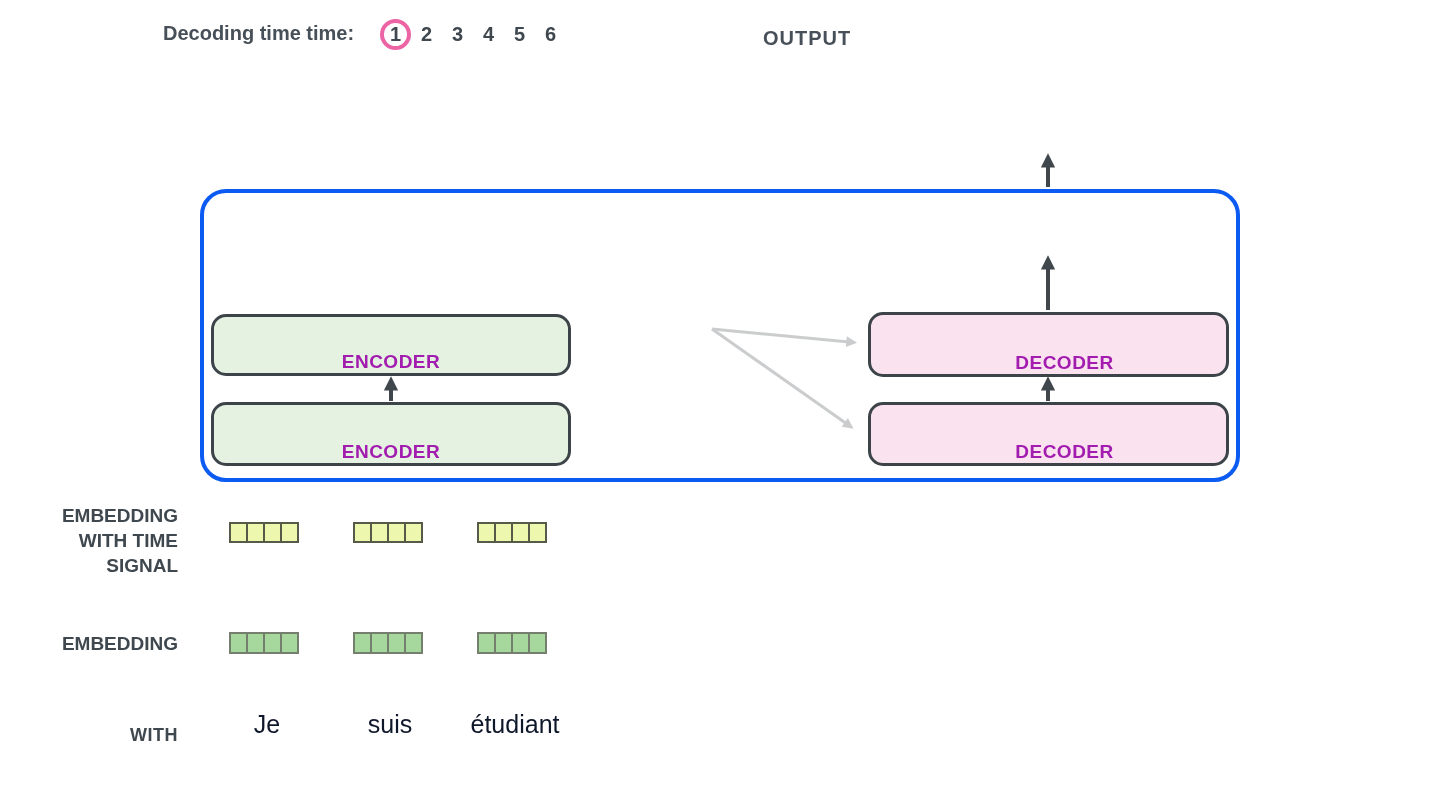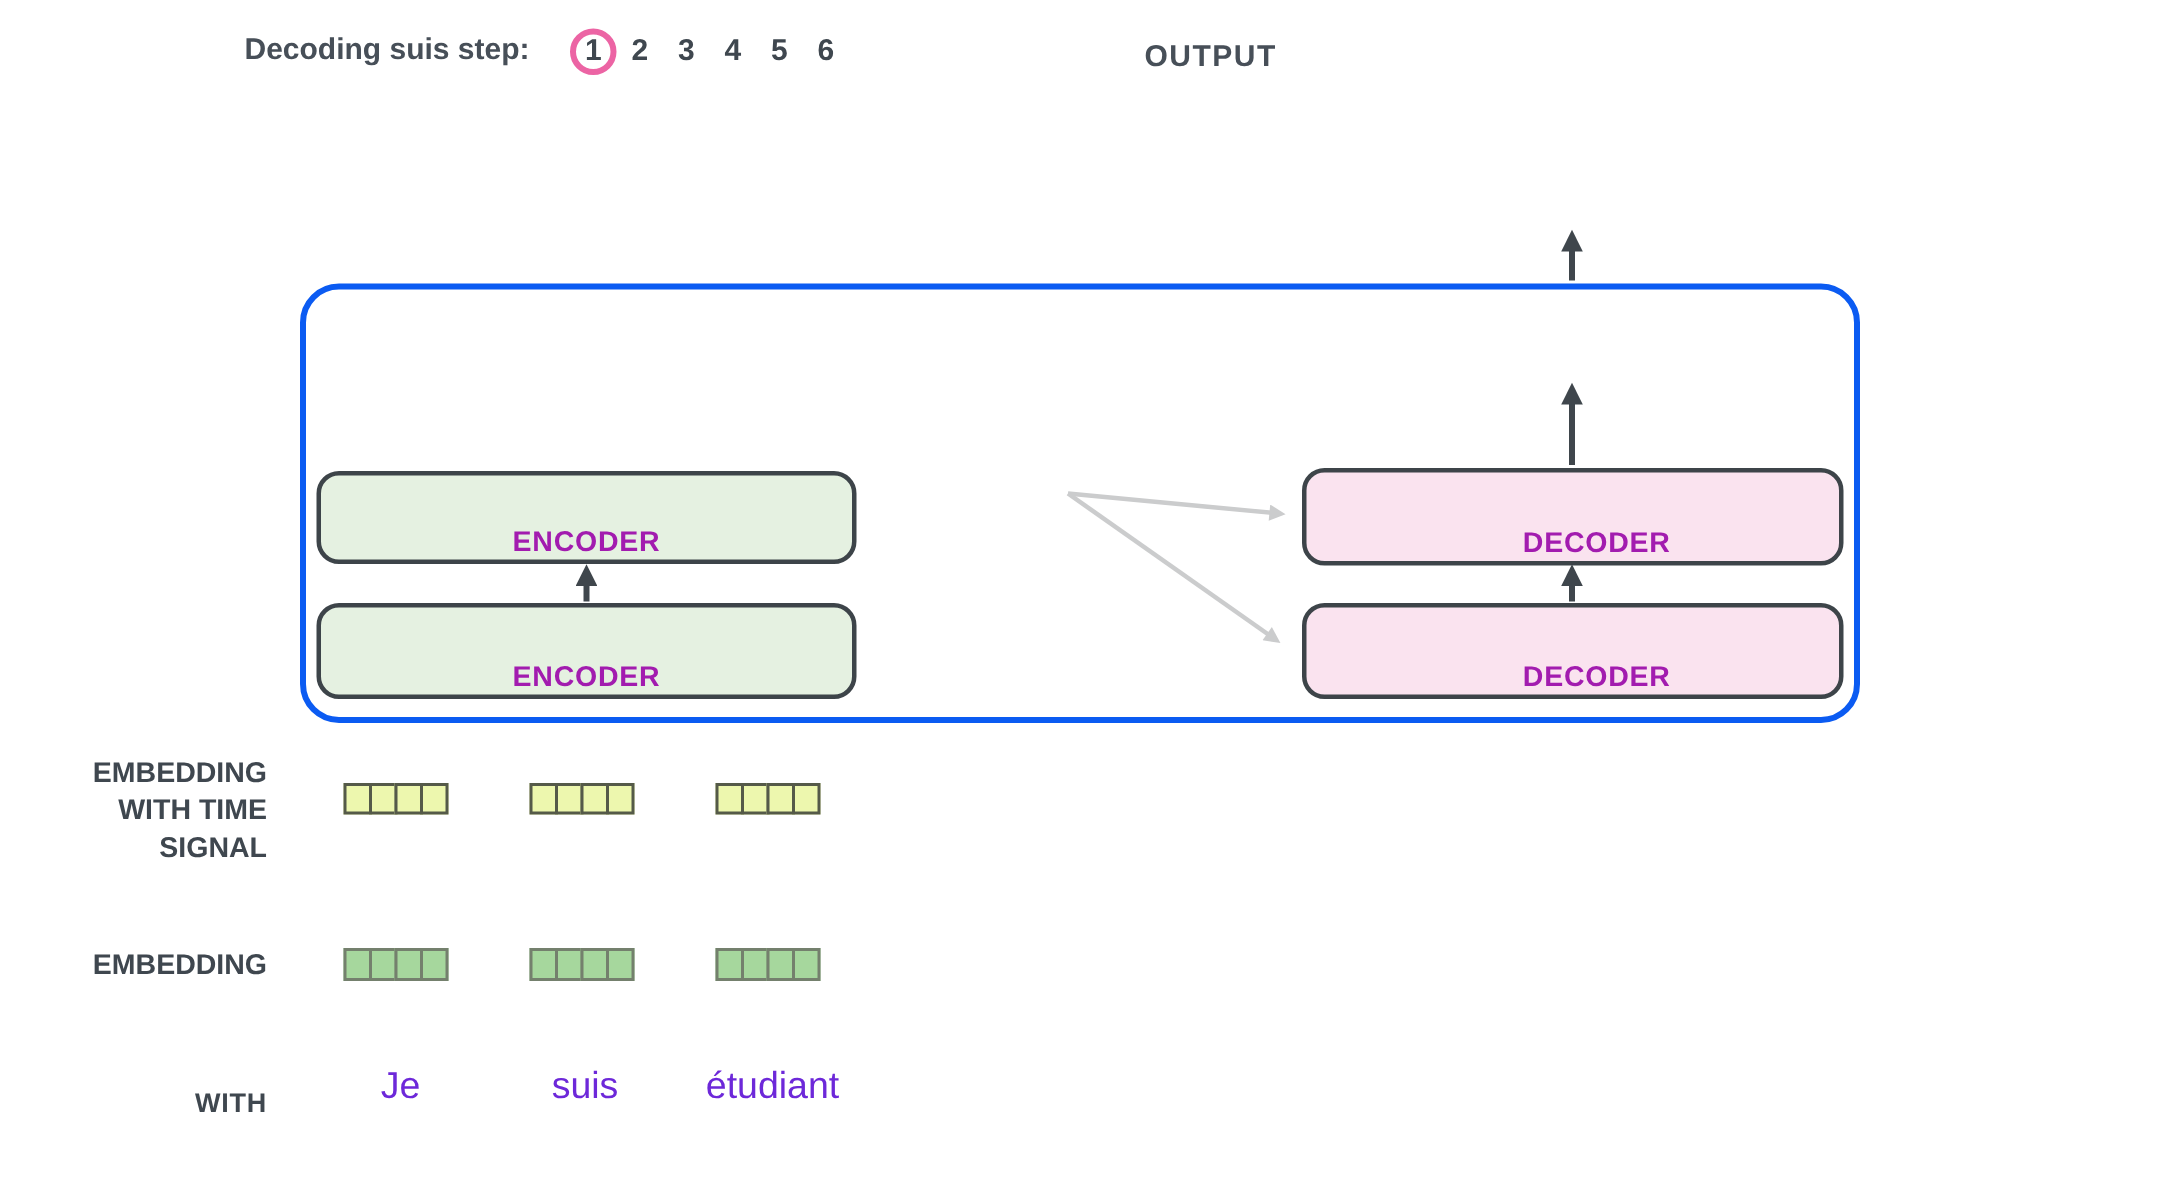--- a/index.html
+++ b/index.html
@@ -62,31 +62,31 @@
     border:2px solid #555a49; margin-left:-2px;
   }
   .green .cell {
     width:19px; height:22px; background:#a6d79d;
     border:2px solid #74806d; margin-left:-2px;
   }
   .cellgroup .cell:first-child { margin-left:0; }
   
   .input-word {
     position:absolute; top:710px; transform:translateX(-50%);
-    font-size:25px; color:#6d28d9; white-space:nowrap;
+    font-size:25px; color:#0f172a; white-space:nowrap;
   }
   
   .arrows { position:absolute; left:0; top:0; pointer-events:none; }
 </style>
 </head>
 <body>
 
 <div class="canvas">
 
-  <span class="hdr-label">Decoding suis step:</span>
+  <span class="hdr-label">Decoding time time:</span>
   <div class="steps">
     <span class="step circled">1</span>
     <span class="step">2</span>
     <span class="step">3</span>
     <span class="step">4</span>
     <span class="step">5</span>
     <span class="step">6</span>
   </div>
   <span class="output-label">OUTPUT</span>
 

